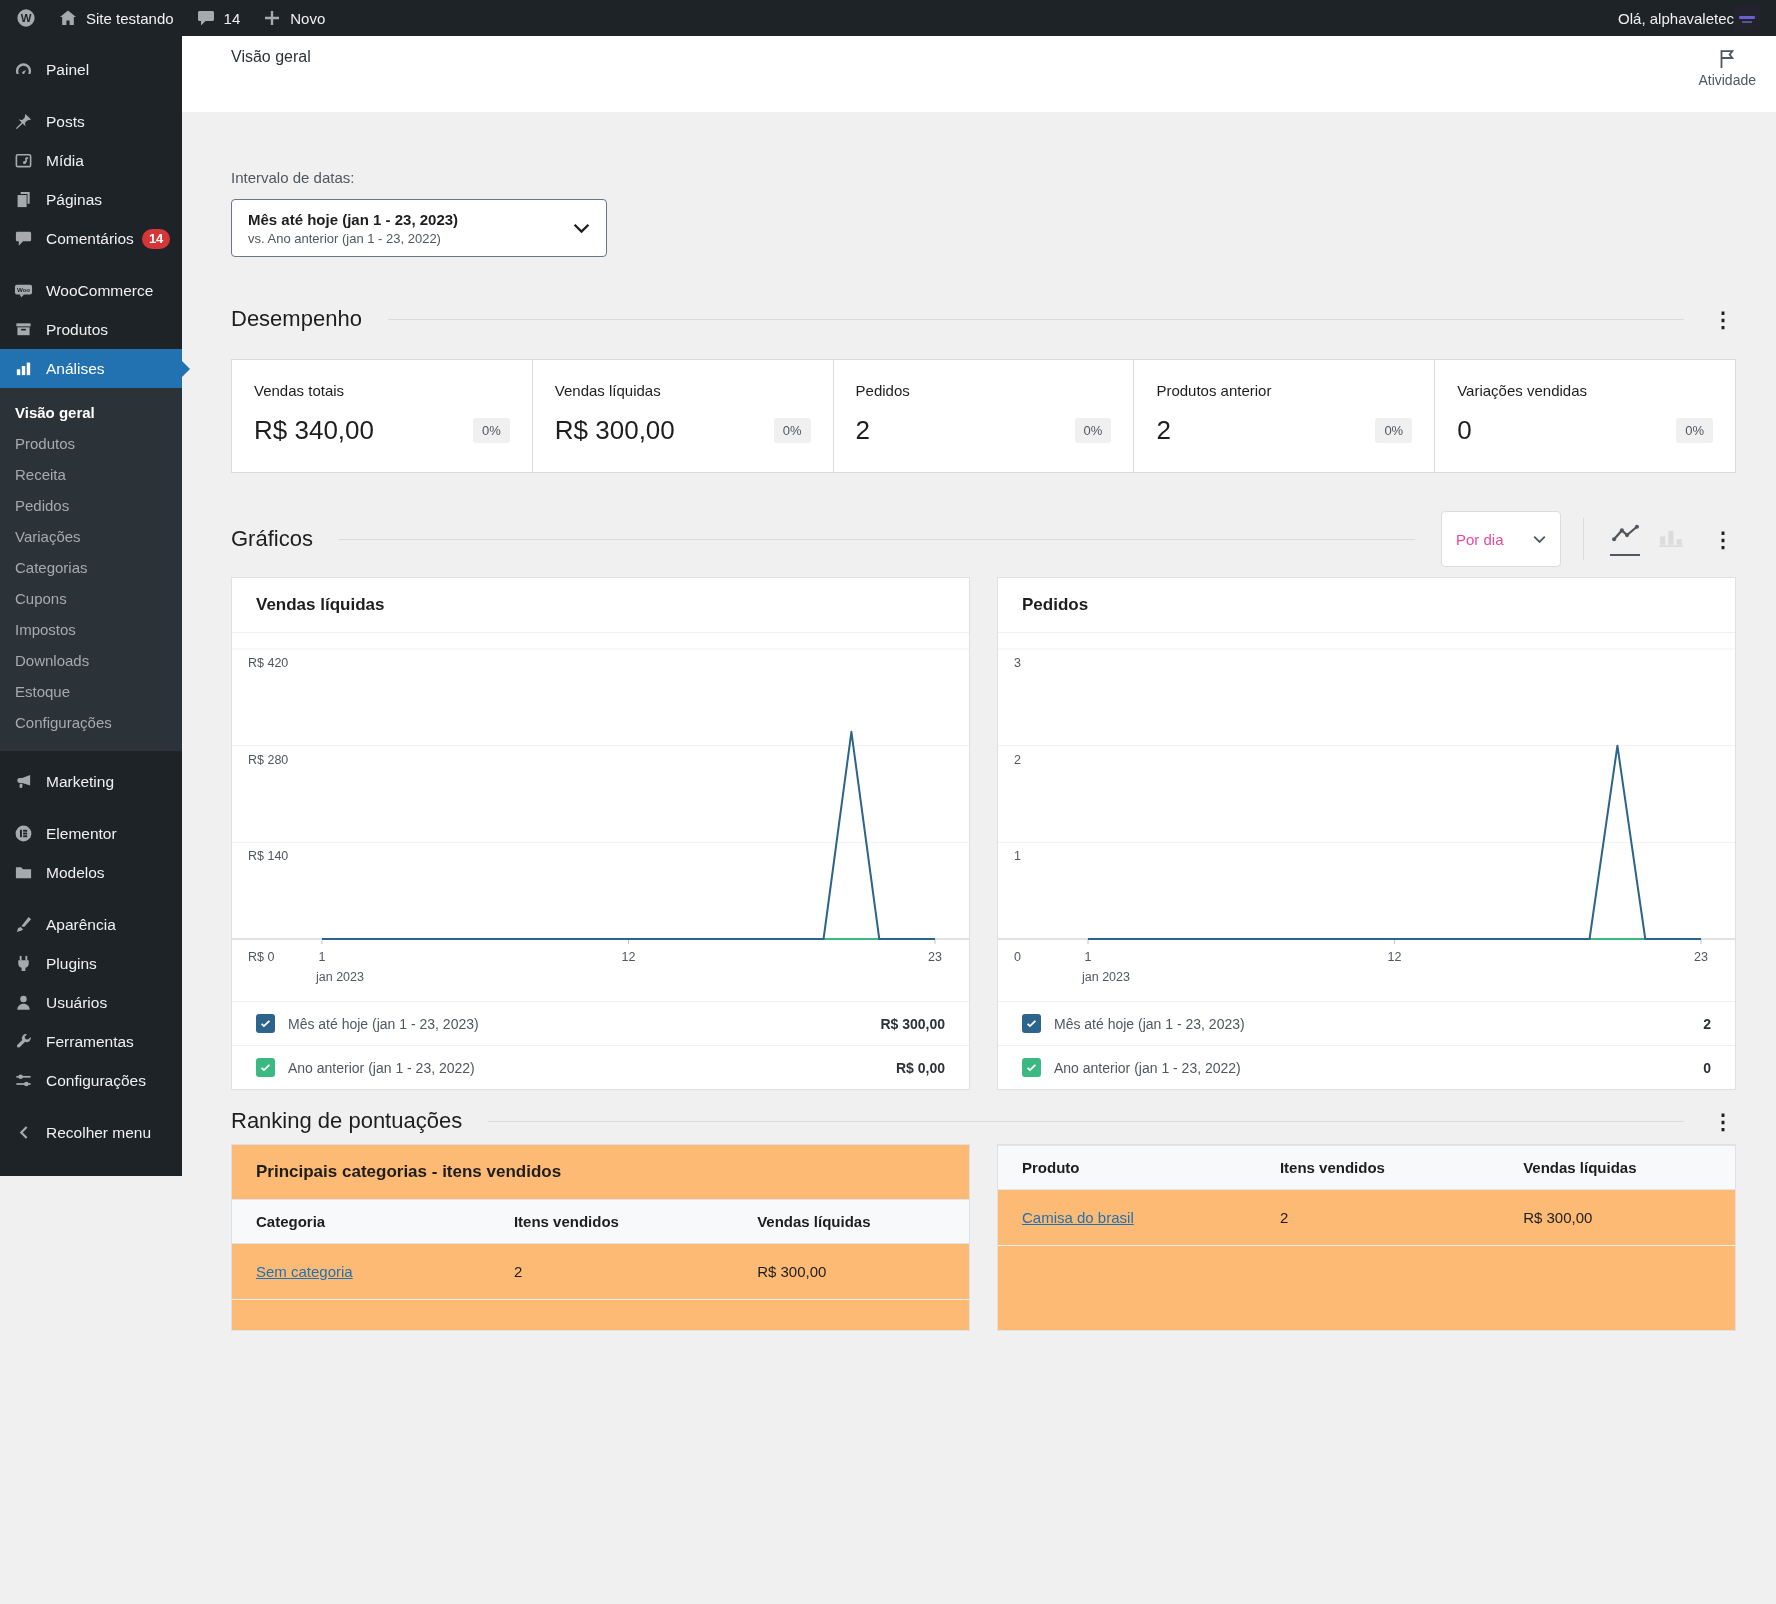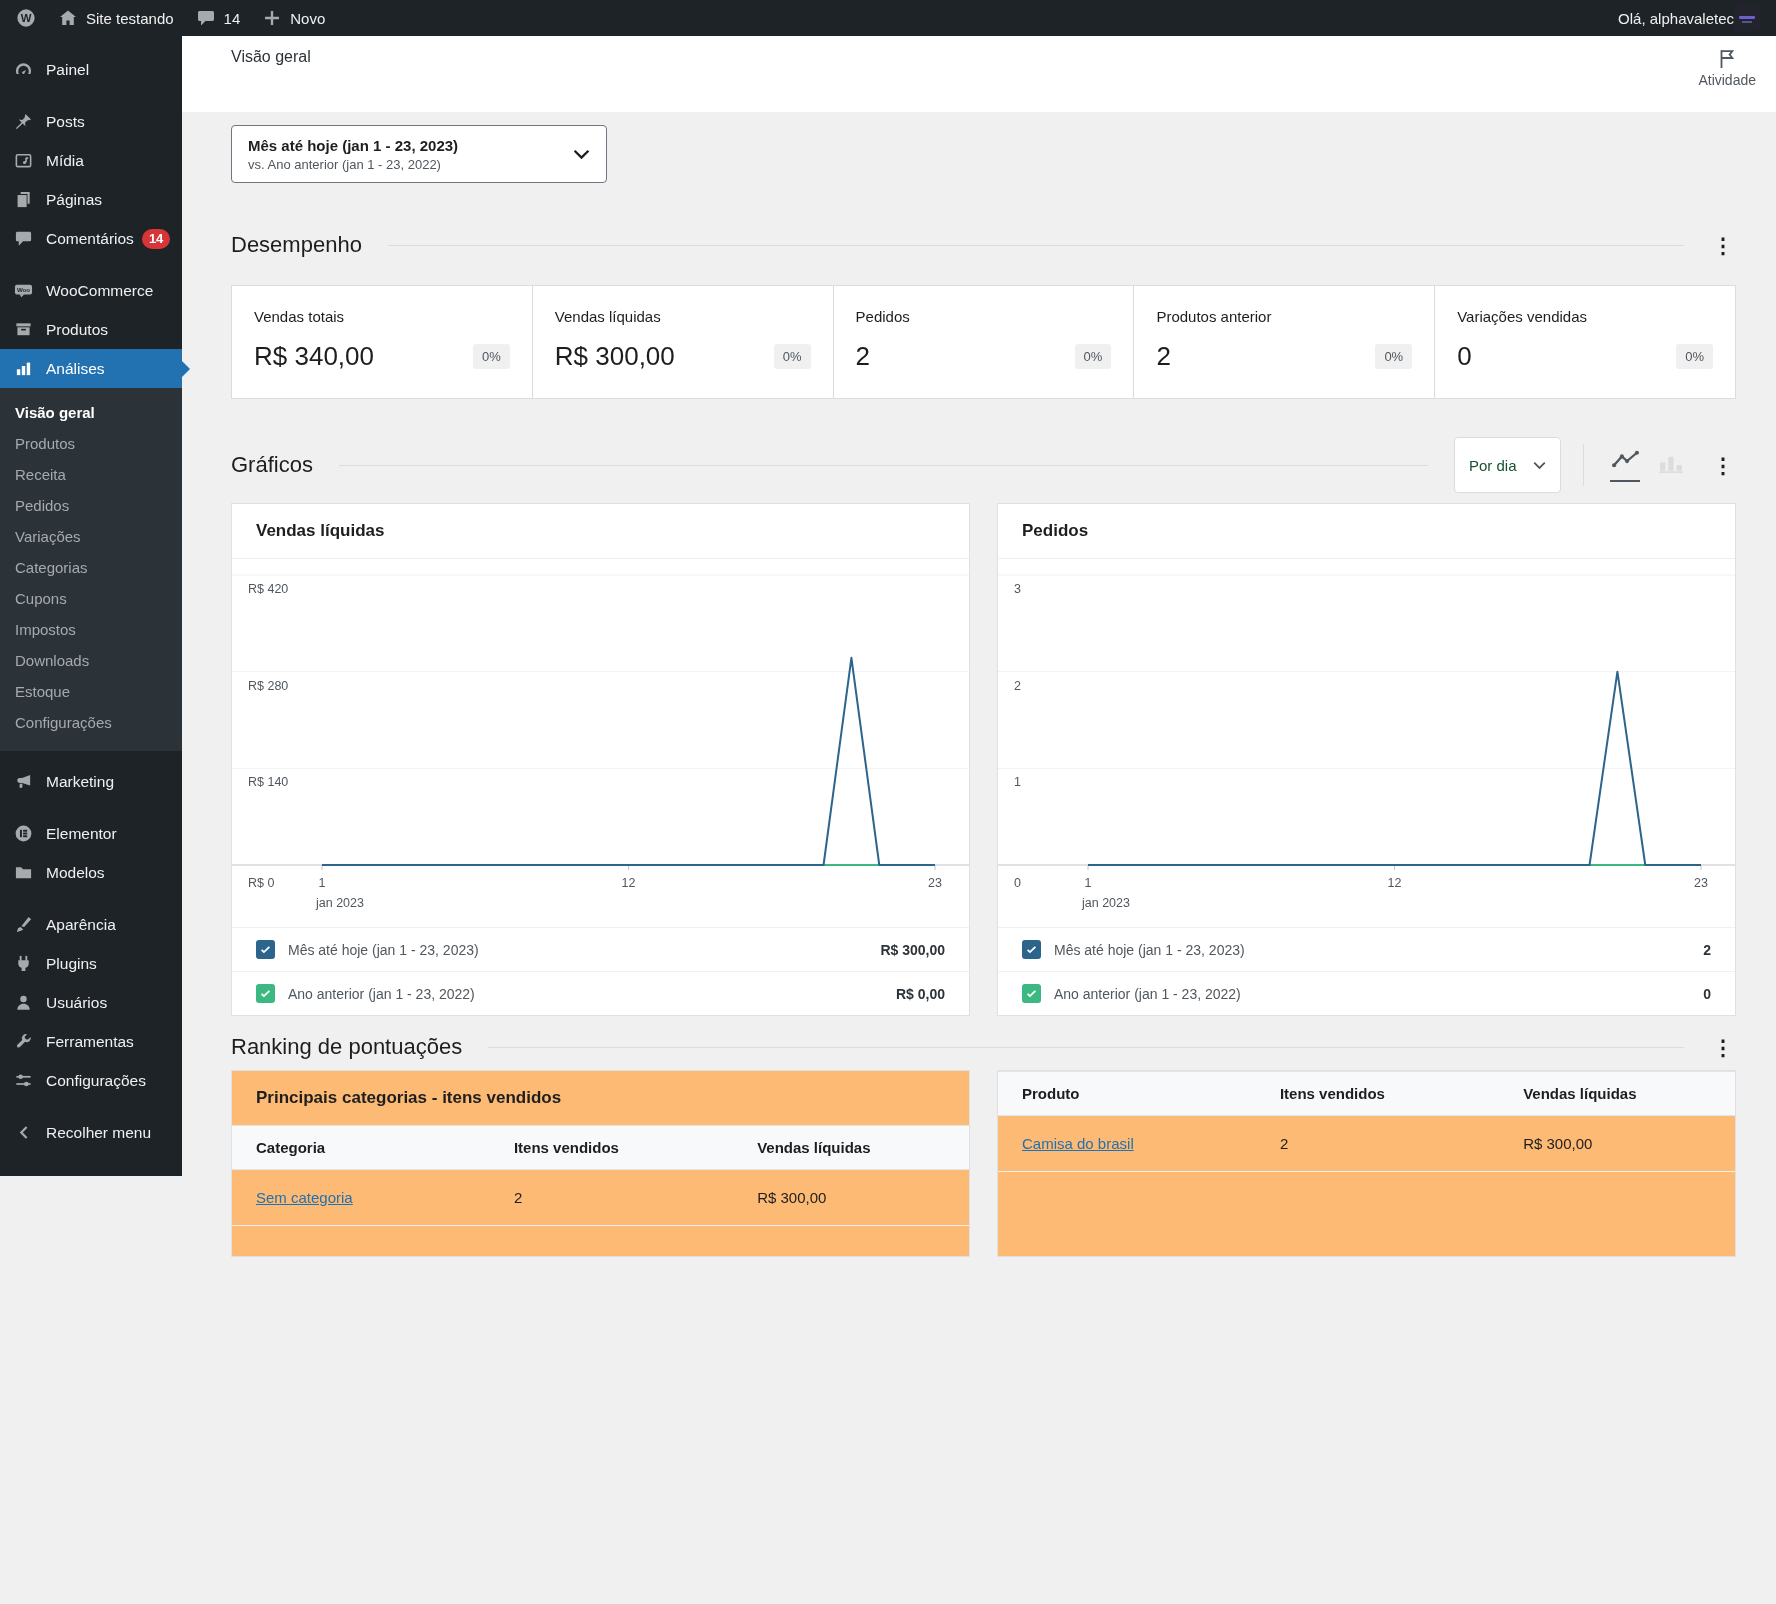--- a/index.html
+++ b/index.html
@@ -53,22 +53,22 @@
   .kebab-btn{width:26px;text-align:center;font-size:21px;line-height:1;color:#1e1e1e;cursor:pointer;font-weight:bold}
   #perf-header{margin-top:40px;height:44px}
   #perf-cards{margin-top:18px;display:flex;background:#fff;border:1px solid #dcdcde}
   .perf-card{flex:1;padding:22px 22px 26px;border-left:1px solid #dcdcde;box-sizing:border-box}
   .perf-card:first-child{border-left:none}
   .pc-label{font-size:15px;color:#1e1e1e}
   .pc-row{margin-top:16px;display:flex;align-items:center;justify-content:space-between}
   .pc-value{font-size:26px;color:#1e1e1e}
   .pc-delta{background:#f0f0f1;color:#50575e;font-size:13px;padding:5px 9px;border-radius:3px}
   #charts-header{margin-top:38px}
-  #interval-select{width:107px;height:56px;background:#fff;border:1px solid #dcdcde;border-radius:4px;display:flex;
-    align-items:center;justify-content:space-between;padding:0 14px;box-sizing:border-box;font-size:15px;color:#14532d;cursor:pointer}
+  #interval-select{width:120px;height:56px;background:#fff;border:1px solid #dcdcde;border-radius:4px;display:flex;
+    align-items:center;justify-content:space-between;padding:0 14px;box-sizing:border-box;font-size:15px;color:#ec4899;cursor:pointer}
   #interval-select svg{width:13px;height:9px;color:#50575e}
   .vert-divider{width:1px;height:42px;background:#dcdcde;margin:0 18px 0 22px}
   .chart-type-btn{width:46px;display:flex;flex-direction:column;align-items:center;gap:6px;cursor:pointer}
   .chart-type-btn svg{width:27px;height:21px}
   .ctb-active{color:#50575e}
   .ctb-active .ctb-bar{width:30px;height:2px;background:#50575e}
   .ctb-inactive{color:#dcdcde}
   #charts-kebab{margin-left:16px}
   #charts-row{margin-top:10px;display:flex;gap:27px}
   .chart-card{flex:1;background:#fff;border:1px solid #e0e0e0;box-sizing:border-box}
@@ -321,20 +321,21 @@
     <div id="activity-btn">
       <span class="flag"><svg viewBox="0 0 22 23" fill="none" stroke="currentColor" stroke-width="1.8">
             <path d="M5.5 21V3.2"></path>
             <path d="M5.5 4.2h10.8l-2.7 3.4 2.7 3.4H5.5"></path>
           </svg></span>
       <span>Atividade</span>
     </div>
   </div>
 
   <div id="content">
+    <div class="filter-label">Intervalo de datas:</div>
 
     <div id="date-dropdown">
       <span>
         <div class="dd-primary">Mês até hoje (jan 1 - 23, 2023)</div>
         <div class="dd-secondary">vs. Ano anterior (jan 1 - 23, 2022)</div>
       </span>
       <span class="dd-chevron">
           <svg viewBox="0 0 16 10" fill="none" stroke="currentColor" stroke-width="2.2">
             <path d="M1.5 1.5 8 8l6.5-6.5"></path>
           </svg>

